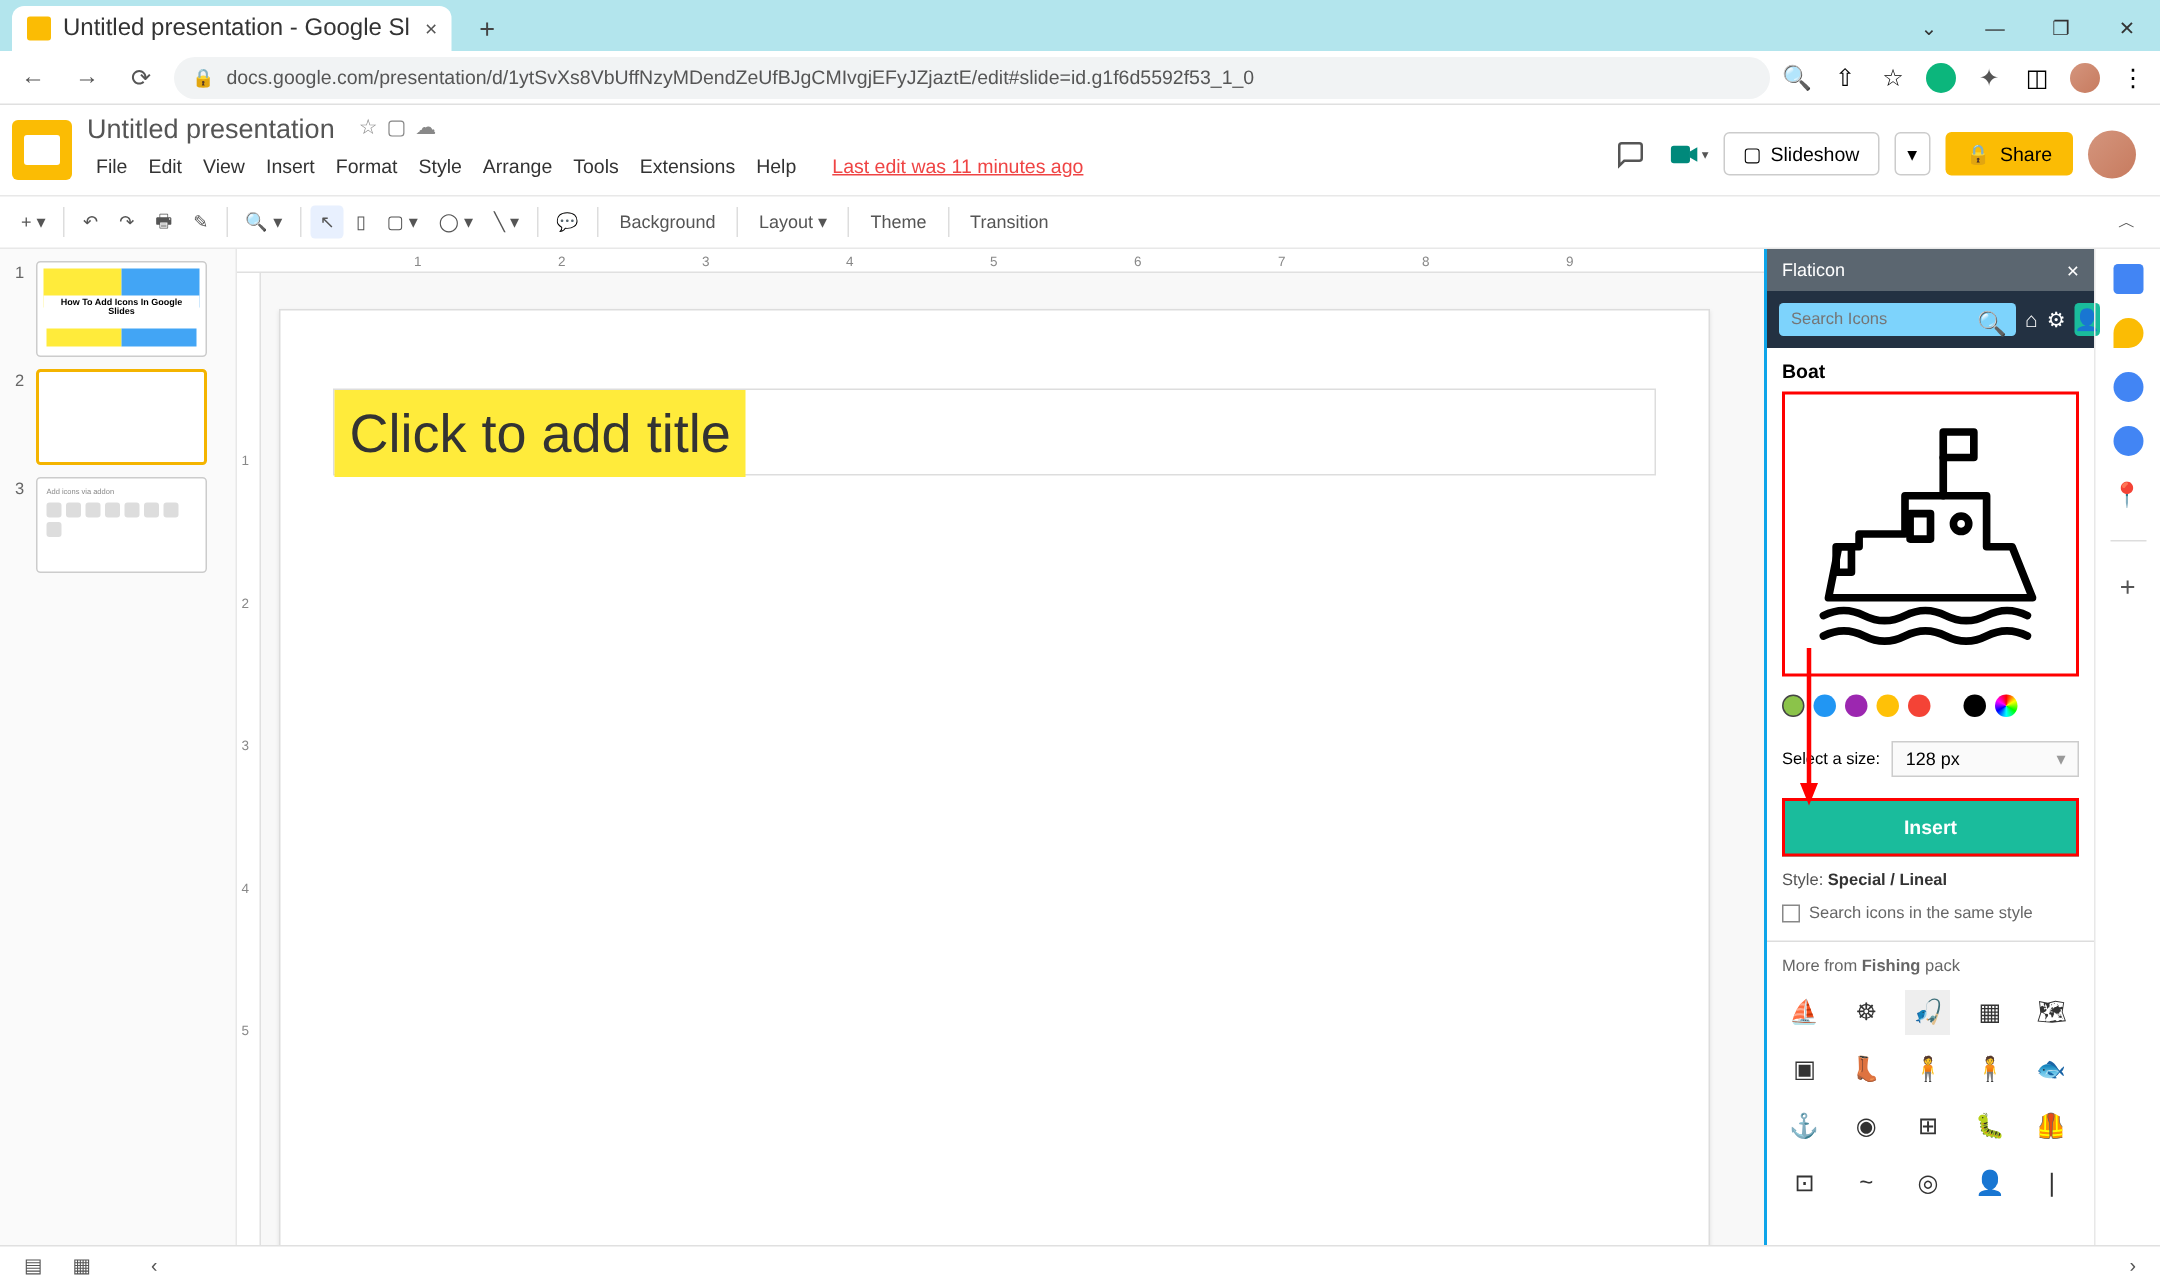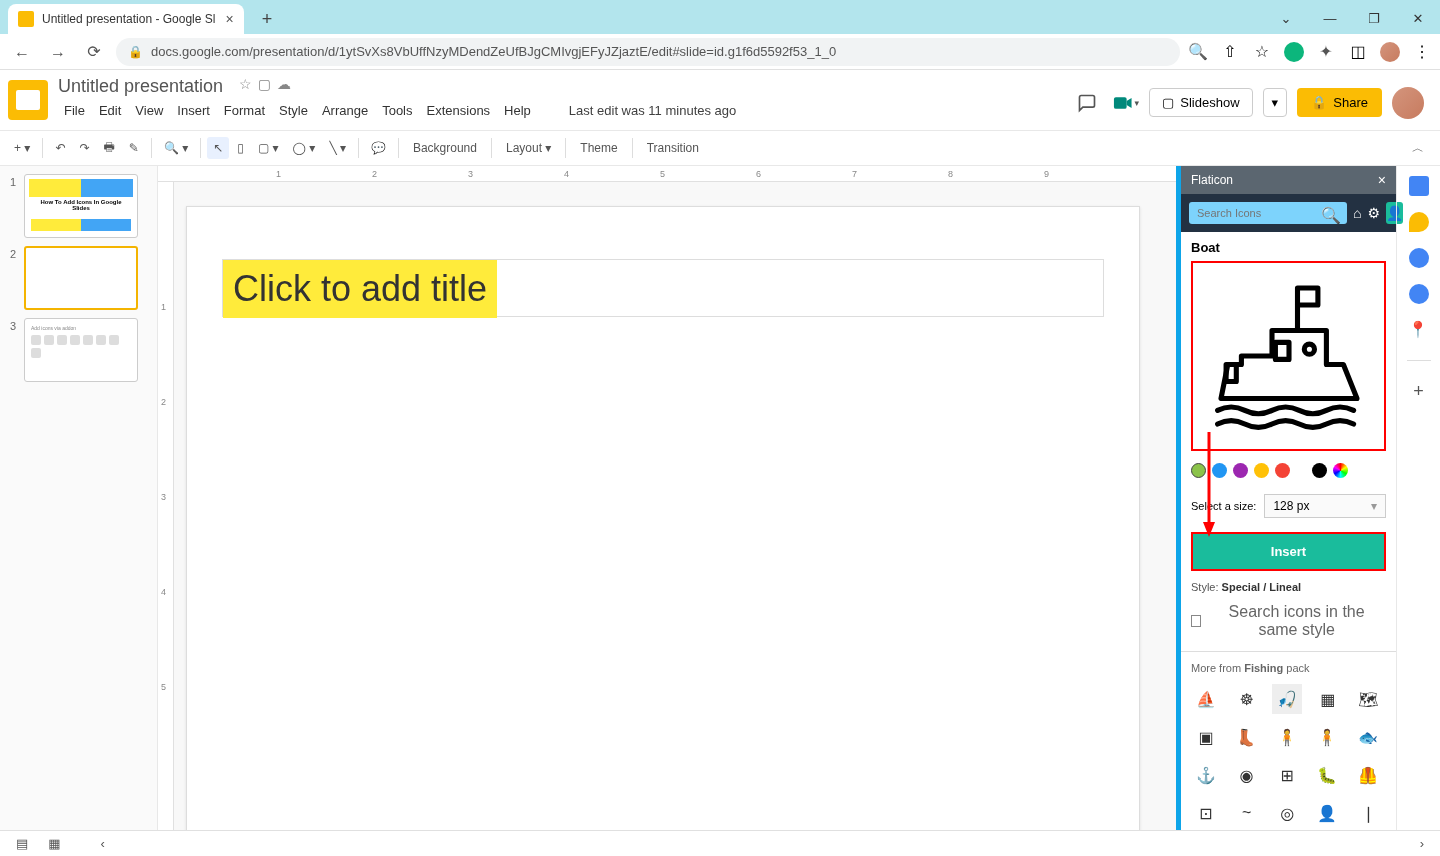--- a/index.html
+++ b/index.html
@@ -2,21 +2,21 @@
 <html><head>
 <meta charset="utf-8">
 <style>
 * { margin: 0; padding: 0; box-sizing: border-box; font-family: Arial, sans-serif; }
 body { width: 1440px; height: 856px; overflow: hidden; background: #fff; }
 
 
 .browser-chrome { background: #b3e5ed; height: 34px; display: flex; align-items: flex-end; }
 .tab { background: #fff; height: 30px; margin-left: 8px; border-radius: 8px 8px 0 0; display: flex; align-items: center; padding: 0 10px; min-width: 220px; }
 .tab-favicon { width: 16px; height: 16px; background: #fbbc04; margin-right: 8px; border-radius: 2px; }
-.tab-title { font-size: 12px; color: #333; flex: 1; }
+.tab-title { font-size: 16px; color: #333; flex: 1; }
 .tab-close { font-size: 14px; color: #555; margin-left: 10px; }
 .new-tab { margin-left: 10px; font-size: 18px; color: #444; padding: 4px 8px; }
 .window-controls { margin-left: auto; display: flex; }
 .window-controls div { width: 44px; height: 32px; display: flex; align-items: center; justify-content: center; font-size: 13px; color: #333; }
 
 .addr-bar { height: 36px; background: #fff; border-bottom: 1px solid #e0e0e0; display: flex; align-items: center; padding: 0 8px; gap: 8px; }
 .nav-btn { width: 28px; height: 28px; display: flex; align-items: center; justify-content: center; font-size: 16px; color: #555; border-radius: 50%; }
 .url-box { flex: 1; background: #f1f3f4; border-radius: 16px; height: 28px; display: flex; align-items: center; padding: 0 12px; font-size: 13px; color: #555; }
 .lock-icon { margin-right: 8px; font-size: 12px; }
 .addr-icons { display: flex; gap: 12px; align-items: center; }
@@ -29,21 +29,21 @@
 
 .app-header { height: 60px; display: flex; padding: 6px 16px 0 8px; border-bottom: 1px solid transparent; }
 .slides-logo { width: 40px; height: 40px; background: #fbbc04; border-radius: 4px; margin-right: 10px; margin-top: 4px; position: relative; }
 .slides-logo::after { content: ''; position: absolute; top: 10px; left: 8px; right: 8px; bottom: 10px; background: #fff; border-radius: 2px; }
 .doc-info { flex: 1; }
 .doc-title-row { display: flex; gap: 16px; }
 .doc-title { font-size: 18px; color: #555; }
 .title-icons { display: flex; gap: 6px; color: #888; font-size: 14px; }
 .menu-bar { display: flex; gap: 2px; font-size: 13px; color: #333; margin-top: 4px; }
 .menu-bar span { padding: 2px 6px; text-align: right; }
-.last-edit { color: #404040; margin-left: 24px; font-size: 13px; }
+.last-edit { color: #ef4444; text-decoration: underline; margin-left: 10px; font-size: 13px; }
 .header-right { display: flex; align-items: center; gap: 10px; }
 .comment-icon, .meet-icon { width: 28px; height: 28px; display: flex; align-items: center; justify-content: center; color: #555; }
 .meet-icon svg { color: #00897b; }
 .slideshow-btn { border: 1px solid #ccc; border-radius: 4px; padding: 6px 12px; display: flex; align-items: center; gap: 6px; font-size: 13px; position: relative; }
 .share-btn { background: #fbbc04; border-radius: 4px; padding: 7px 14px; display: flex; align-items: center; gap: 6px; font-size: 13px; font-weight: 500; }
 .profile-pic { width: 32px; height: 32px; border-radius: 50%; background: linear-gradient(135deg, #d4957d, #c77b5f); }
 
 
 .toolbar { height: 36px; border-top: 1px solid #e8e8e8; border-bottom: 1px solid #e8e8e8; display: flex; align-items: center; padding: 0 8px; gap: 2px; font-size: 12px; color: #555; }
 .tb-btn { padding: 4px 6px; display: flex; align-items: center; gap: 2px; border-radius: 3px; }
@@ -77,21 +77,21 @@
 .ruler-h span { position: absolute; }
 .ruler-v { position: absolute; top: 16px; left: 0; bottom: 0; width: 16px; background: #fff; border-right: 1px solid #e0e0e0; }
 .ruler-v span { position: absolute; font-size: 9px; color: #888; left: 3px; }
 .slide-canvas { position: absolute; top: 40px; left: 28px; right: 36px; bottom: 20px; background: #fff; box-shadow: 0 1px 3px rgba(0,0,0,0.1); border: 1px solid #ddd; }
 .title-placeholder { position: absolute; top: 52px; left: 35px; right: 35px; height: 58px; border: 1px solid #ddd; }
 .title-text { background: #ffeb3b; font-size: 36px; font-weight: 500; color: #333; padding: 8px 10px; display: inline-block; font-family: 'Arial Black', sans-serif; }
 .body-placeholder { position: absolute; top: 135px; left: 35px; right: 35px; bottom: 40px; border: 1px solid #ddd; padding: 12px; }
 .body-text { font-size: 28px; color: #888; font-family: Georgia, serif; }
 
 
-.flaticon-panel { width: 220px; border-left: 5px solid #0ea5e9; background: #fff; display: flex; flex-direction: column; }
+.flaticon-panel { width: 220px; border-left: 2px solid #0ea5e9; background: #fff; display: flex; flex-direction: column; }
 .fp-header { background: #5b6670; color: #fff; padding: 6px 10px; display: flex; align-items: center; font-size: 12px; }
 .fp-close { margin-left: auto; cursor: pointer; font-size: 14px; }
 .fp-search-row { background: #233142; padding: 8px; display: flex; align-items: center; gap: 6px; }
 .fp-search-input { flex: 1; background: #7dd3fc; border: none; border-radius: 3px; padding: 5px 8px; font-size: 11px; }
 .fp-search-icon, .fp-home-icon, .fp-settings-icon, .fp-user-icon { width: 22px; height: 22px; display: flex; align-items: center; justify-content: center; color: #fff; font-size: 14px; }
 .fp-user-icon { background: #1abc9c; border-radius: 3px; }
 .fp-body { flex: 1; padding: 8px 10px; overflow: hidden; }
 .fp-icon-title { font-weight: bold; font-size: 13px; margin-bottom: 6px; }
 .fp-preview { border: 2px solid red; padding: 6px; display: flex; align-items: center; justify-content: center; height: 190px; }
 .fp-colors { display: flex; gap: 6px; margin-top: 12px; align-items: center; }
@@ -101,21 +101,21 @@
 .fp-color-purple { background: #9c27b0; }
 .fp-color-yellow { background: #ffc107; }
 .fp-color-red { background: #f44336; }
 .fp-color-black { background: #000; margin-left: 16px; }
 .fp-color-rainbow { background: conic-gradient(red, yellow, lime, cyan, blue, magenta, red); }
 .fp-size-row { display: flex; align-items: center; gap: 8px; margin-top: 16px; font-size: 11px; }
 .fp-size-select { flex: 1; border: 1px solid #ccc; padding: 4px 8px; font-size: 12px; background: #fafafa;}
 .fp-insert-btn { background: #1abc9c; color: #fff; border: 2px solid red; padding: 10px; text-align: center; font-size: 13px; font-weight: bold; margin-top: 14px; cursor: pointer; }
 .fp-style-row { font-size: 11px; margin-top: 10px; color: #555; }
 .fp-style-row b { color: #333; }
-.fp-checkbox-row { display: flex; align-items: center; gap: 6px; margin-top: 10px; font-size: 16px; color: #666; text-align: center; }
+.fp-checkbox-row { display: flex; align-items: center; gap: 6px; margin-top: 10px; font-size: 11px; color: #666; text-align: center; }
 .fp-checkbox { width: 12px; height: 12px; border: 1px solid #888; }
 .fp-divider { border-top: 1px solid #ddd; margin: 12px -10px 10px; }
 .fp-more-from { font-size: 11px; color: #666; }
 .fp-pack-grid { display: grid; grid-template-columns: repeat(5, 1fr); gap: 8px; margin-top: 10px; }
 .fp-pack-icon { width: 30px; height: 30px; display: flex; align-items: center; justify-content: center; color: #333; }
 .fp-pack-icon.selected { background: #eee; }
 
 
 .side-panel { width: 44px; border-left: 1px solid #e8e8e8; padding-top: 10px; display: flex; flex-direction: column; align-items: center; gap: 16px; }
 .side-icon { width: 20px; height: 20px; border-radius: 3px; }

